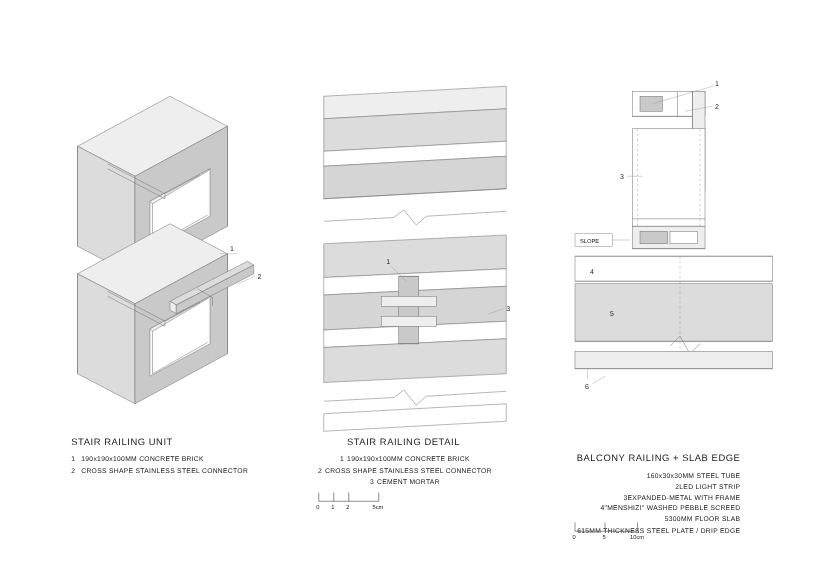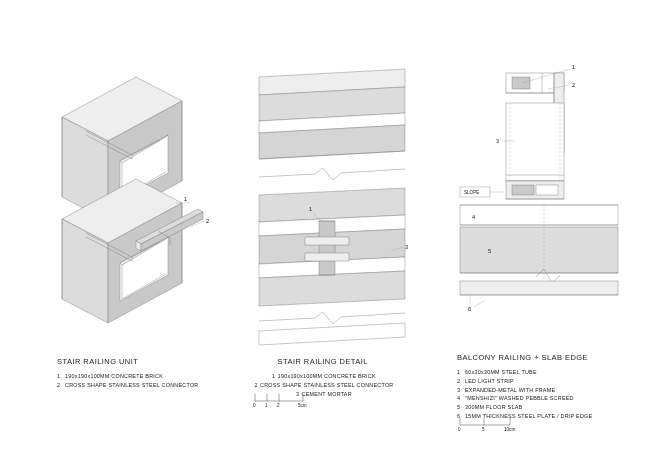--- a/index.html
+++ b/index.html
@@ -30,21 +30,21 @@
   #col-3 { left: 450px; top: 55px;  width: 175px; height: 270px; }
 
   
   .caption {
     position: absolute;
   }
   .caption-title {
     font-size: 7.5px;
     letter-spacing: 0.45px;
     color: #1a1a1a;
-    margin: 8px 0 6px 0;
+    margin: 0 0 6px 0;
     white-space: nowrap;
   }
   .legend {
     list-style: none;
     margin: 0;
     padding: 0;
   }
   .legend li {
     font-size: 5.4px;
     letter-spacing: 0.25px;
@@ -52,21 +52,21 @@
     line-height: 1.62;
     white-space: nowrap;
   }
   .legend li .num {
     display: inline-block;
     width: 8px;
     color: #222222;
   }
   #cap-1 { left: 57px;  top: 349px; }
   #cap-2 { left: 252px; top: 349px; text-align: center; }
-  #cap-3 { left: 457px; top: 345px; }
+  #cap-3 { left: 457px; top: 362px; text-align: right; }
 
   
   .scalebar {
     position: absolute;
   }
   .scalebar svg { display: block; }
   #scale-1 { left: 253px; top: 392px; }
   #scale-2 { left: 458px; top: 416px; }
 
   svg { overflow: visible; }

